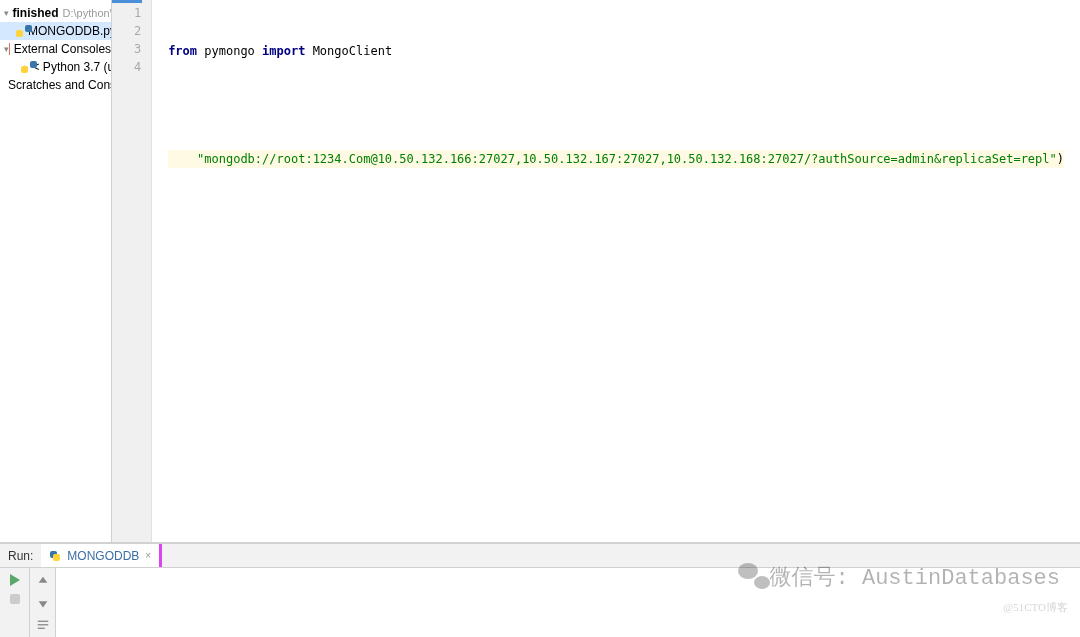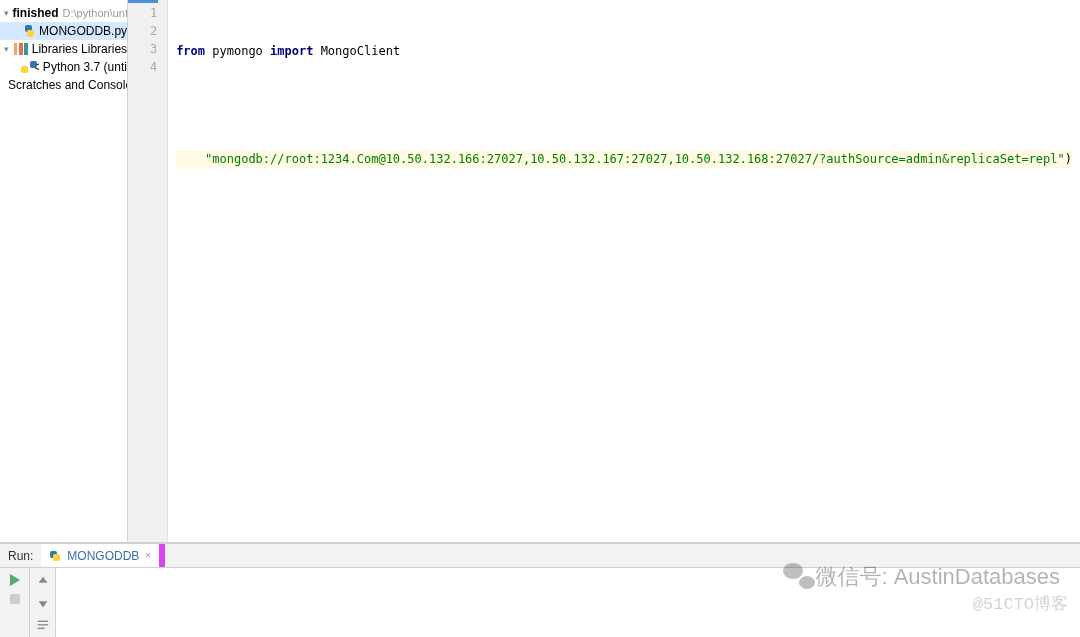--- a/index.html
+++ b/index.html
@@ -107,21 +107,21 @@
       border-right: 1px solid #e0e0e0;
       padding-top: 6px;
       text-align: right;
       font-family: "Consolas", monospace;
       font-size: 12px;
       color: #aaa;
     }
     .gutter div { padding-right: 10px; height: 18px; }
     .code {
       flex: 1;
-      padding: 6px 8px;
+      padding: 6px 16px;
       font-family: "Consolas", monospace;
       font-size: 12px;
       line-height: 18px;
       white-space: pre;
       overflow: hidden;
     }
     .code-line { height: 18px; }
     .hl-line { background: #fffae3; }
     .kw { color: #000080; font-weight: bold; }
     .str { color: #008000; }
@@ -142,21 +142,21 @@
     }
     .run-label {
       padding: 0 8px;
       font-size: 12px;
       color: #333;
     }
     .run-tab {
       display: flex;
       align-items: center;
       background: #fff;
-      border-right: 6px solid #d946ef;
+      border-right: 3px solid #d946ef;
       padding: 0 8px;
       height: 100%;
     }
     .run-tab .py-icon { width: 12px; height: 12px; }
     .run-tab-text { color: #3b6ea5; font-size: 12px; margin-left: 2px; }
     .close-x { color: #999; margin-left: 6px; font-size: 10px; cursor: pointer; }
     
     .run-body { display: flex; flex: 1; }
     .run-toolbar {
       width: 30px;
@@ -199,21 +199,21 @@
       line-height: 18px;
     }
     .console-line { height: 18px; }
     
     .watermark {
       position: absolute;
       bottom: 45px;
       right: 20px;
       font-size: 22px;
       color: rgba(0,0,0,0.3);
-      font-family: Liberation Sans, sans-serif;
+      font-family: Liberation Mono, monospace;
       display: flex;
       align-items: center;
       gap: 0;
     }
     .wechat-icon {
       width: 32px; height: 28px;
       position: relative;
     }
     .wechat-icon::before {
       content: "";
@@ -228,44 +228,44 @@
       position: absolute;
       width: 16px; height: 13px;
       background: rgba(0,0,0,0.25);
       border-radius: 50%;
       bottom: 2px; right: 0;
     }
     .watermark2 {
       position: absolute;
       bottom: 22px;
       right: 12px;
-      font-size: 17px;
+      font-size: 11px;
       color: rgba(0,0,0,0.18);
-      font-family: Liberation Mono, monospace;
+      font-family: Liberation Serif, serif;
     }
   </style>
 </head>
 <body>
 
 <div class="main-area">
   <div class="sidebar">
     <div class="tree-item">
       <span class="arrow">▾</span>
       <span class="folder-icon folder-gray"></span>
       <span class="tree-text tree-text-bold">finished</span>
       <span class="tree-path">D:\python\untitled</span>
     </div>
     <div class="tree-item indent-1 selected">
       <span class="py-icon"></span>
       <span class="tree-text">MONGODDB.py</span>
     </div>
     <div class="tree-item">
       <span class="arrow">▾</span>
       <span class="libs-icon"></span>
-      <span class="tree-text">Libraries Libraries</span>
+      <span class="tree-text">External Consoles</span>
     </div>
     <div class="tree-item indent-1">
       <span class="arrow">▸</span>
       <span class="py-icon"></span>
       <span class="tree-text">&lt; Python 3.7 (untitled) &gt;</span>
 
     </div>
     <div class="tree-item">
       <span class="arrow"></span>
       <span class="scratch-icon"></span>

